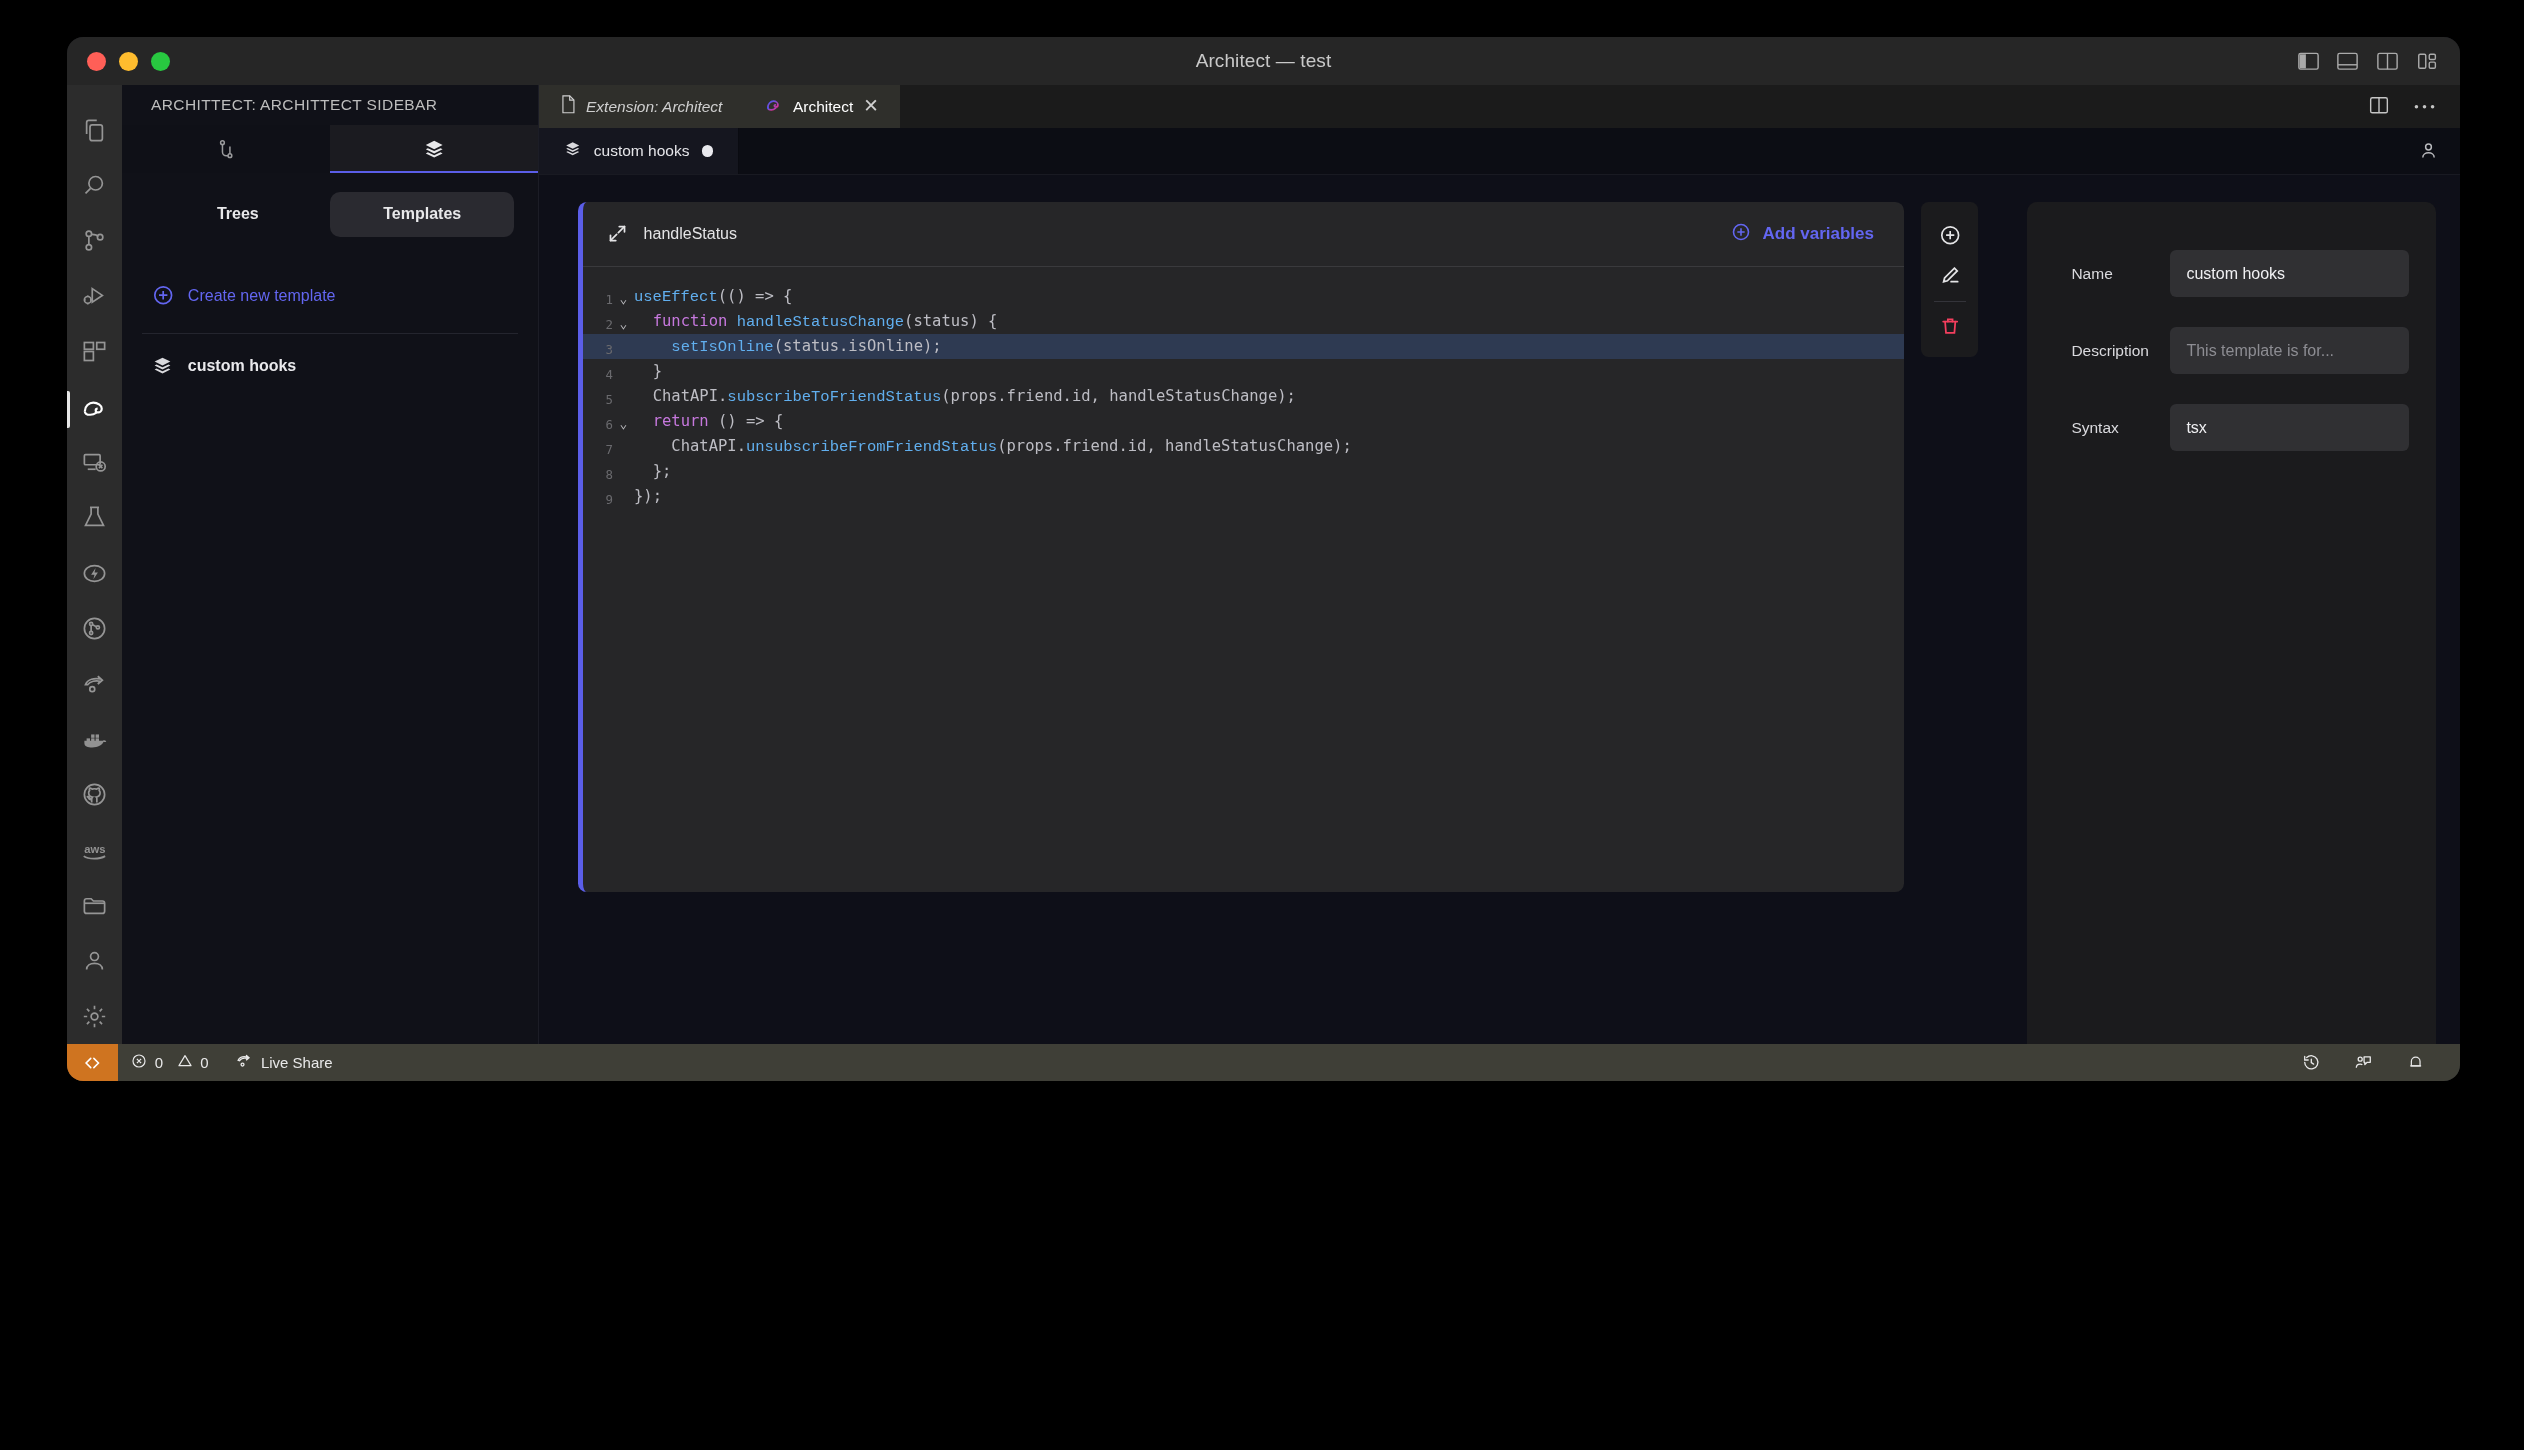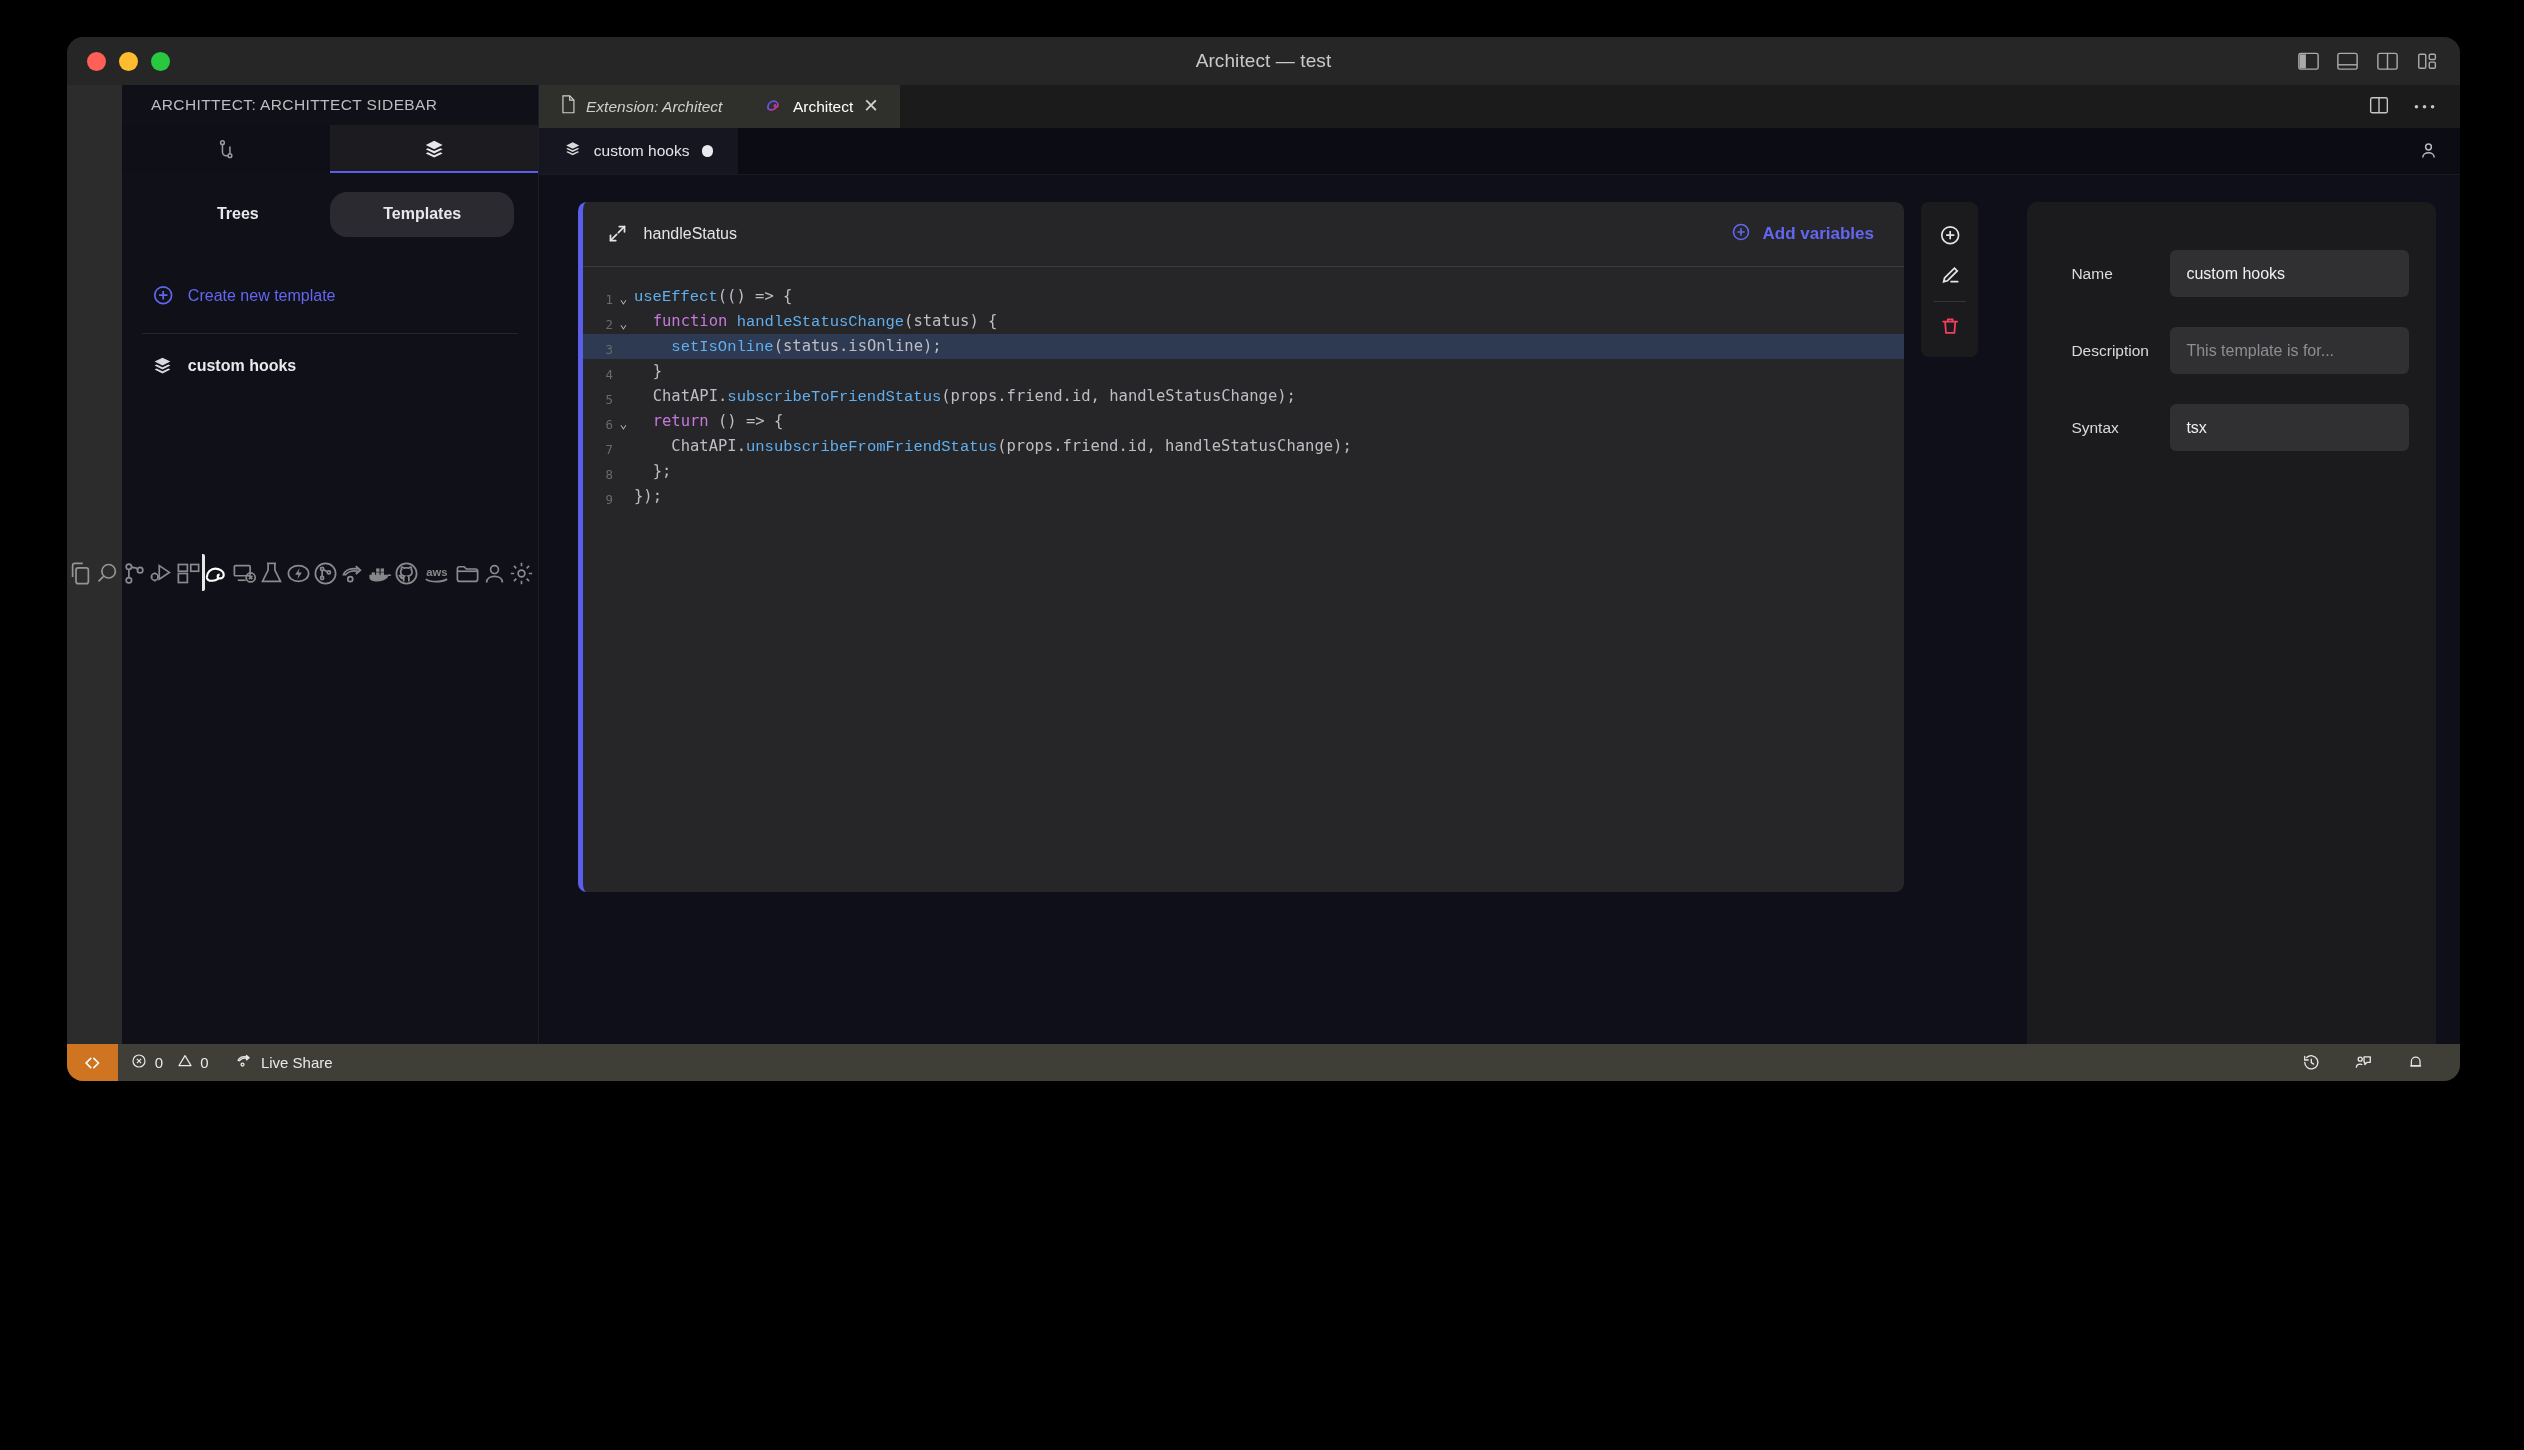--- a/index.html
+++ b/index.html
@@ -44,21 +44,21 @@
   }
   .licon { width: 21px; height: 18.6px; opacity: .82; }
 
   
   .bodyrow { flex: 1; display: flex; min-height: 0; }
 
   
   .activitybar {
     width: 55px; flex: 0 0 55px;
     background: #2c2c2c;
-    display: flex; flex-direction: row; align-items: center;
+    display: flex; flex-direction: column; align-items: center;
     padding-top: 17.4px;
     position: relative;
   }
   .act {
     width: 55px; height: 60px;
     display: flex; align-items: center; justify-content: center;
     position: relative;
   }
   .act svg { opacity: .62; }
   .act.active svg { opacity: 1; }
@@ -97,21 +97,21 @@
 
   .segctrl {
     display: flex; height: 45px; border-radius: 7.5px;
     overflow: hidden; margin-bottom: 37px;
   }
   .seg {
     flex: 1; display: flex; align-items: center; justify-content: center;
     font-size: 16px; color: #e8e8ea; font-weight: 700;
     background: transparent;
   }
-  .seg.active { background: #2a2a30; border-radius: 17px; }
+  .seg.active { background: #2a2a30; border-radius: 10px; }
 
   .create-row {
     display: flex; align-items: center; gap: 13.7px;
     padding: 10px 0 25px 6.2px;
   }
   .create-label { font-size: 16px; color: #6366f1; font-weight: 400; }
   .divider { height: 0.6px; background: #24252e; margin: 0 -3.7px; }
 
   .tpl-item {
     display: flex; align-items: center; gap: 15px;

